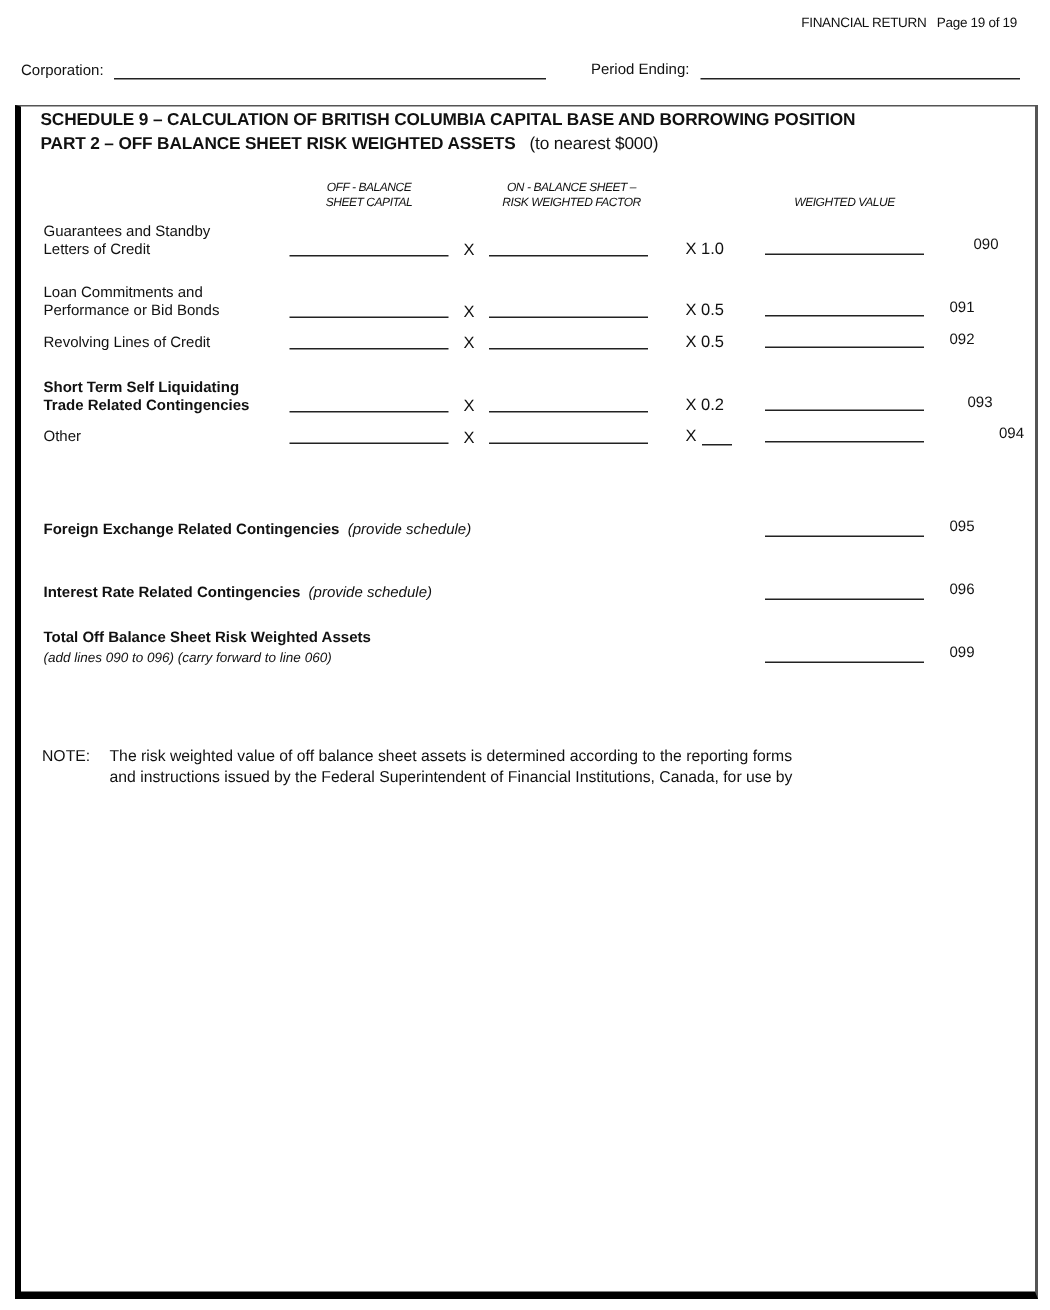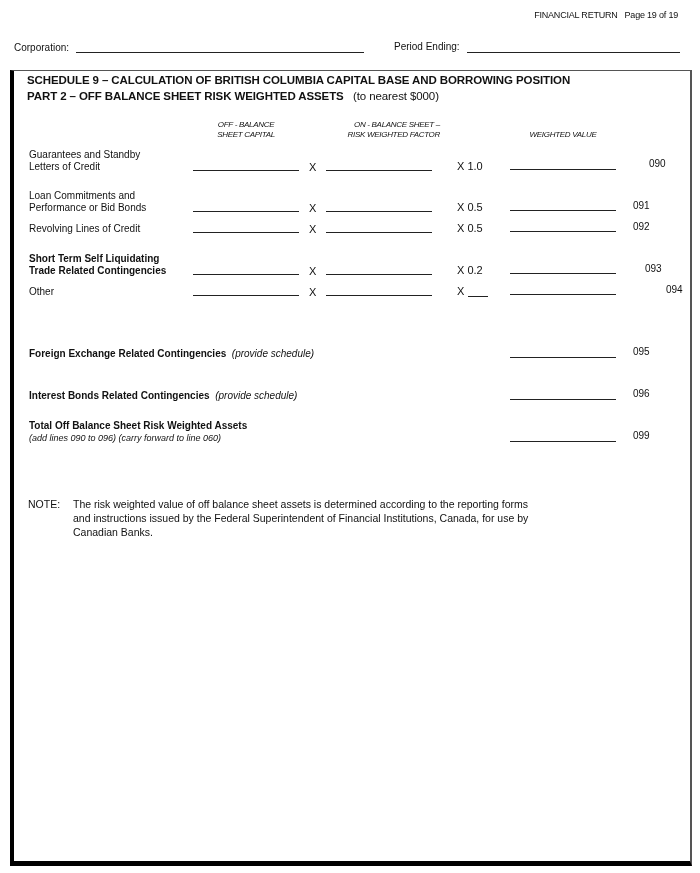--- a/index.html
+++ b/index.html
@@ -41,21 +41,21 @@
 <div class="abs title" style="left:27px; top:74px;">SCHEDULE 9  –  CALCULATION OF BRITISH COLUMBIA CAPITAL BASE AND BORROWING POSITION</div>
 <div class="abs title" style="left:27px; top:90px;">
   <span>PART 2  –  OFF BALANCE SHEET RISK WEIGHTED ASSETS</span>&nbsp;&nbsp;
   <span class="norm">(to nearest $000)</span>
 </div>
 
 <div class="abs colhead" style="left:200px; top:120px; width:92px;">
   <div>OFF - BALANCE</div>
   <div>SHEET CAPITAL</div>
 </div>
-<div class="abs colhead" style="left:322px; top:120px; width:118px;text-align:right;">
+<div class="abs colhead" style="left:322px; top:120px; width:118px;">
   <div>ON - BALANCE SHEET –</div>
   <div>RISK WEIGHTED FACTOR</div>
 </div>
 <div class="abs colhead" style="left:508px; top:130px; width:110px;">WEIGHTED VALUE</div>
 
 <div class="abs row-lbl" style="left:29px; top:149px;">
   <div>Guarantees and Standby</div>
   <div>Letters of Credit</div>
 </div>
 <div class="uline" style="left:193px; top:170px; width:106px;"></div>
@@ -105,31 +105,30 @@
 <div class="abs code" style="left:619px; top:284px;padding-left:47px;">094</div>
 
 <div class="abs row-lbl" style="left:29px; top:348px;">
   <span class="bold">Foreign Exchange Related Contingencies</span>&nbsp;
   <span class="ital">(provide schedule)</span>
 </div>
 <div class="uline" style="left:510px; top:357px; width:106px;"></div>
 <div class="abs code" style="left:633px; top:346px;">095</div>
 
 <div class="abs row-lbl" style="left:29px; top:390px;">
-  <span class="bold">Interest Bonds Related Contingencies</span>&nbsp;
+  <span class="bold">Interest Rate Related Contingencies</span>&nbsp;
   <span class="ital">(provide schedule)</span>
 </div>
 <div class="uline" style="left:510px; top:399px; width:106px;"></div>
 <div class="abs code" style="left:633px; top:388px;">096</div>
 
 <div class="abs row-lbl" style="left:29px; top:420px;">
   <div class="bold">Total Off Balance Sheet Risk Weighted Assets</div>
   <div class="ital" style="font-size:9px;">(add lines 090 to 096)  (carry forward to line 060)</div>
 </div>
 <div class="uline" style="left:510px; top:441px; width:106px;"></div>
 <div class="abs code" style="left:633px; top:430px;">099</div>
 
 <div class="abs note" style="left:28px; top:497px;">NOTE:</div>
 <div class="abs note" style="left:73px; top:497px; width:560px;">
   <div>The risk weighted value of off balance sheet assets is determined according to the reporting forms</div>
   <div>and instructions issued by the Federal Superintendent of Financial Institutions, Canada, for use by</div>
-  <div>Canadian Banks.</div>
 </div>
 
 </body></html>

